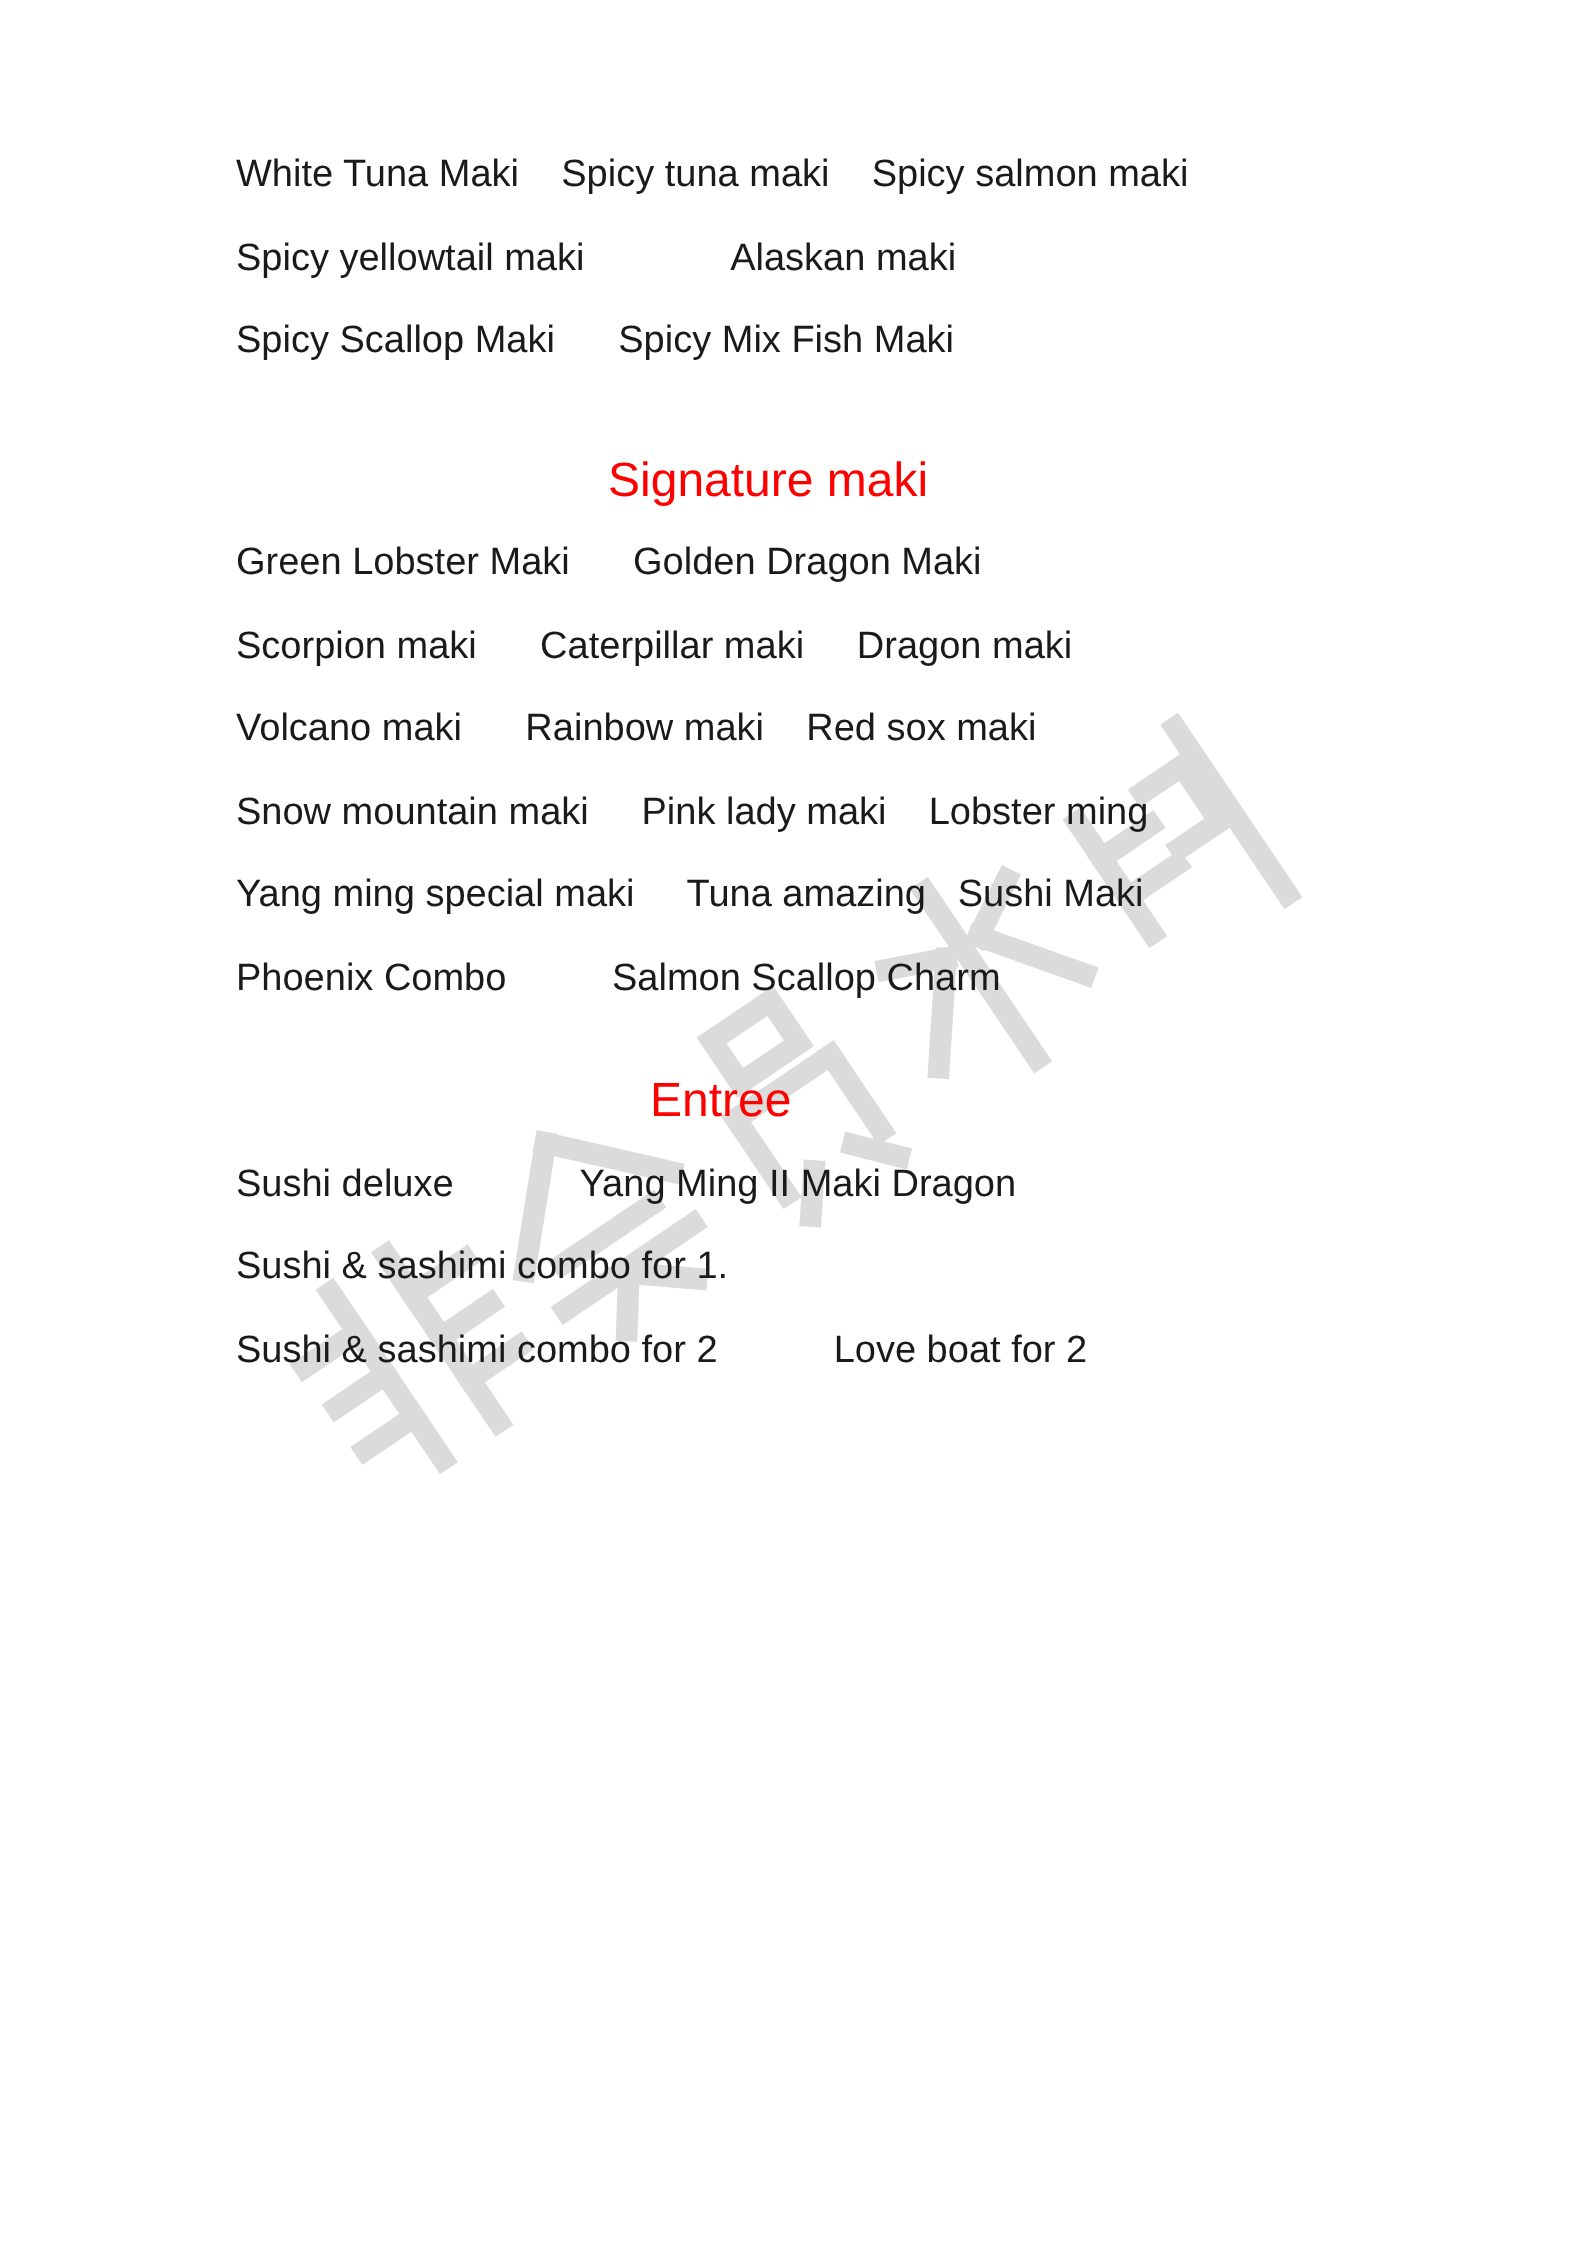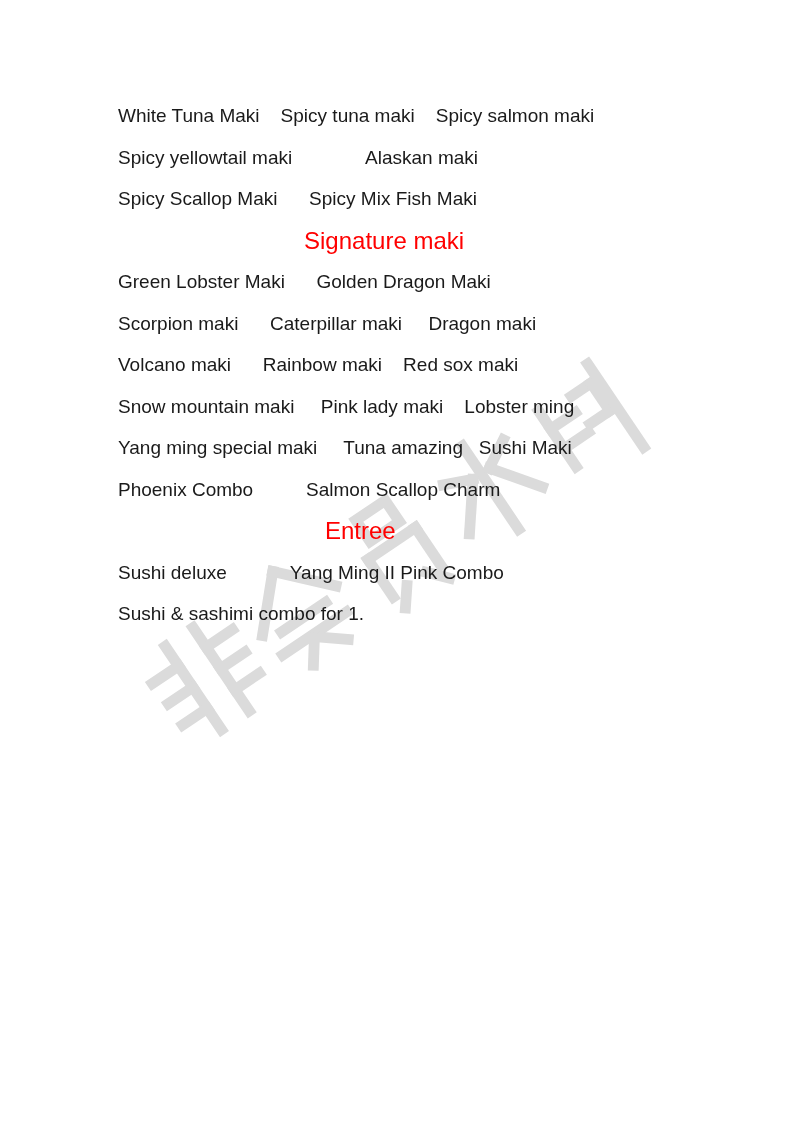--- a/index.html
+++ b/index.html
@@ -13,38 +13,38 @@
     height: 1122px;
     background: #ffffff;
     overflow: hidden;
     font-family: "Liberation Sans", sans-serif;
   }
   .content {
     position: absolute;
     left: 0;
     top: 0;
     width: 793px;
-    padding-top: 95px;
+    padding-top: 67px;
     padding-left: 118px;
     box-sizing: border-box;
     z-index: 2;
   }
   .line {
     height: 41.5px;
     line-height: 41.5px;
     font-size: 19px;
     color: #1a1a1a;
     white-space: pre;
   }
   .heading {
     font-size: 24px;
     color: #ff0000;
   }
-  .h-sig    { padding-left: 186px; }
-  .h-entree { padding-left: 207px; }
+  .h-sig    { padding-left: 186px; margin-top: 28px; }
+  .h-entree { padding-left: 207px; margin-top: 20px; }
   .watermark {
     position: absolute;
     left: 112px;
     top: 488px;
     width: 566px;
     height: 128px;
     transform: rotate(-34deg);
     z-index: 1;
   }
   .watermark path,
@@ -116,17 +116,18 @@
     <div class="line">Spicy yellowtail maki              Alaskan maki</div>
     <div class="line">Spicy Scallop Maki      Spicy Mix Fish Maki</div>
     <div class="line heading h-sig">Signature maki</div>
     <div class="line">Green Lobster Maki      Golden Dragon Maki</div>
     <div class="line">Scorpion maki      Caterpillar maki     Dragon maki</div>
     <div class="line">Volcano maki      Rainbow maki    Red sox maki</div>
     <div class="line">Snow mountain maki     Pink lady maki    Lobster ming</div>
     <div class="line">Yang ming special maki     Tuna amazing   Sushi Maki</div>
     <div class="line">Phoenix Combo          Salmon Scallop Charm</div>
     <div class="line heading h-entree">Entree</div>
-    <div class="line">Sushi deluxe            Yang Ming II Pink Combo</div>
+    <div class="line">Sushi deluxe            Yang Ming II Maki Dragon</div>
     <div class="line">Sushi &amp; sashimi combo for 1.</div>
+    <div class="line">Sushi &amp; sashimi combo for 2           Love boat for 2</div>
   </div>
 
 </div>
 
 </body></html>

